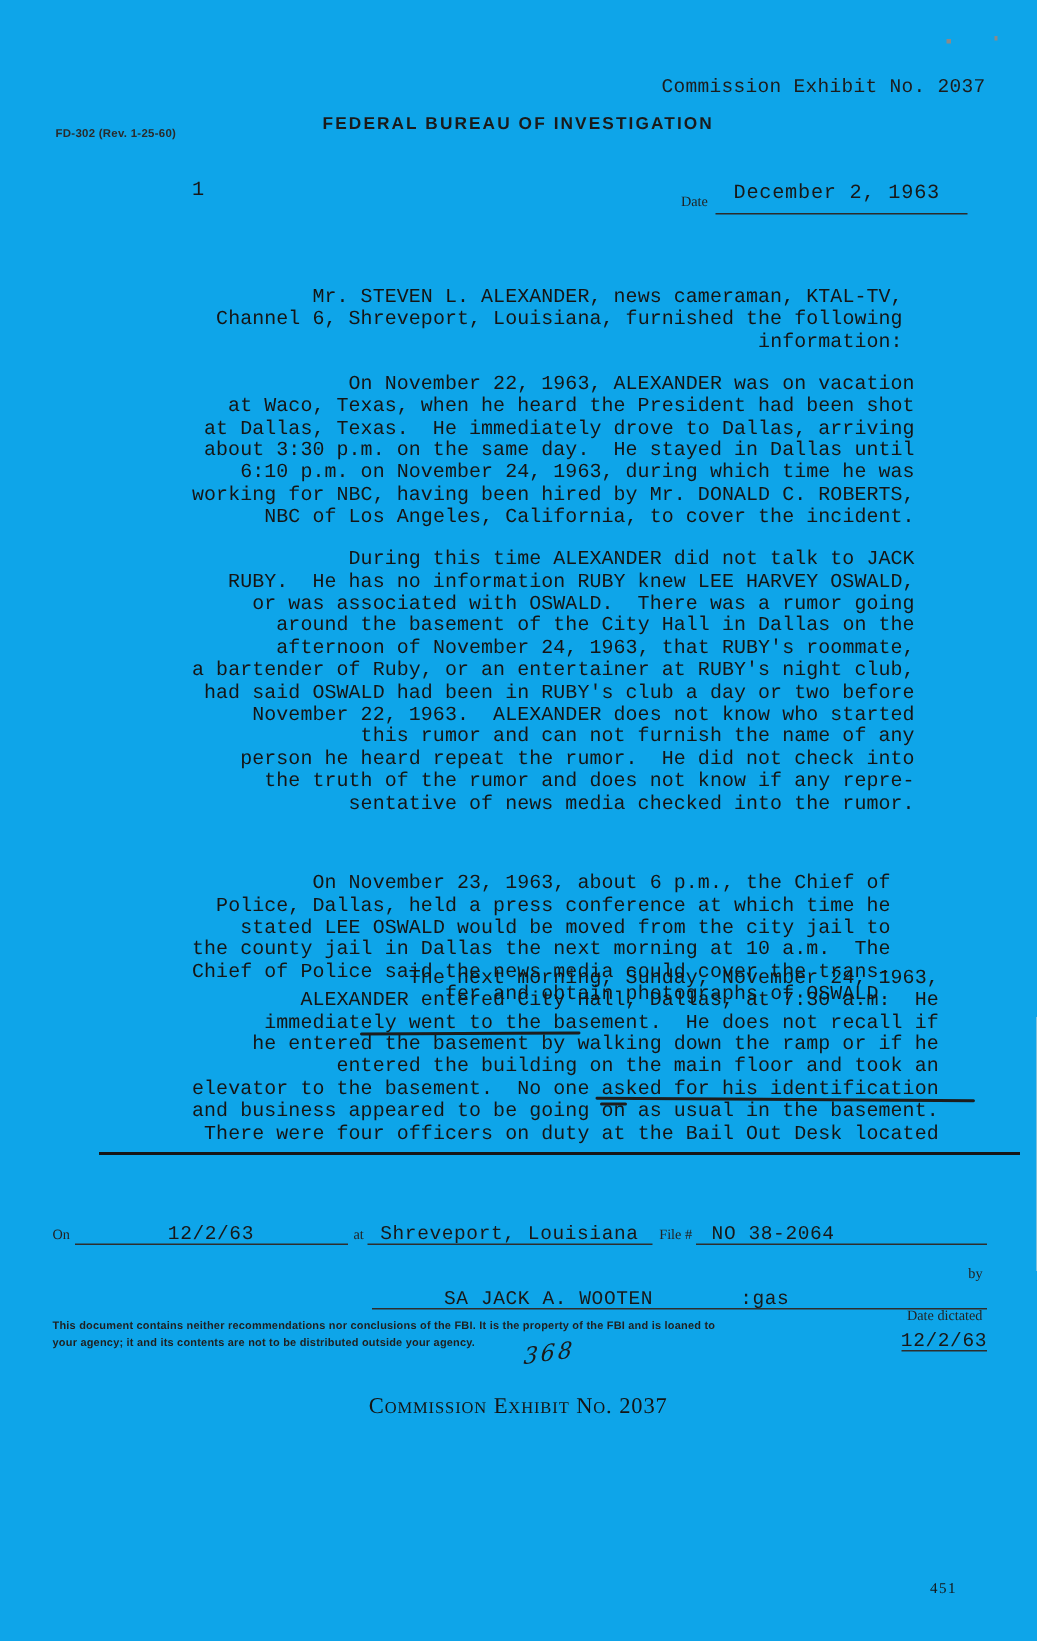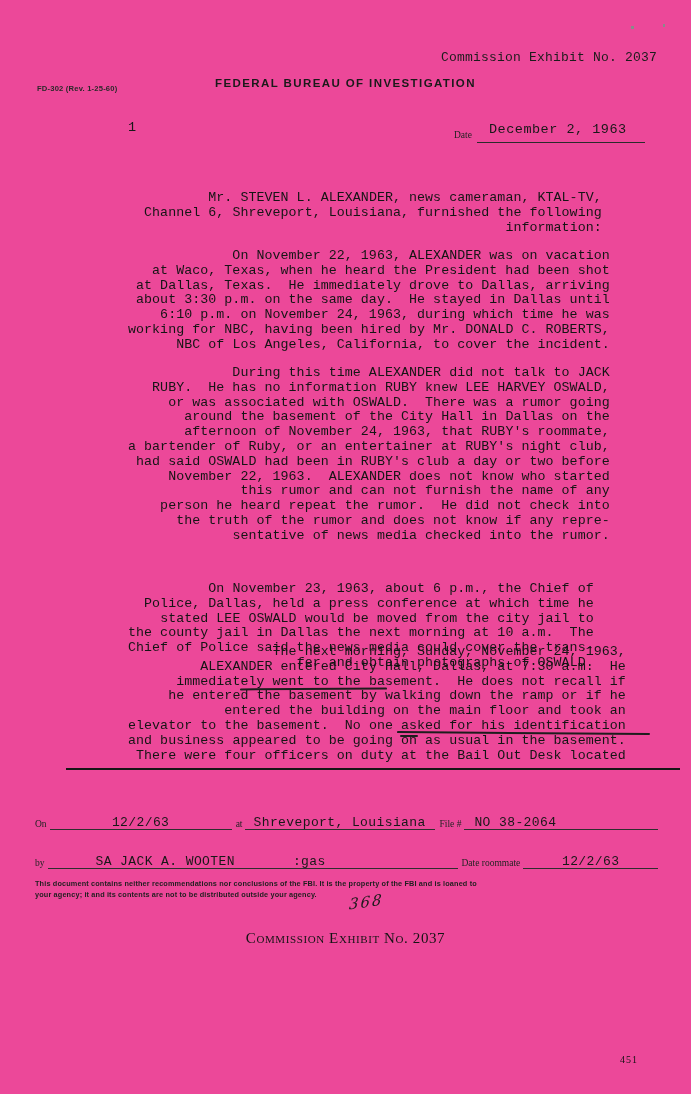--- a/index.html
+++ b/index.html
@@ -1,20 +1,20 @@
 <!DOCTYPE html>
 <html><head>
 <meta charset="utf-8">
 <style>
   html,body { margin:0; padding:0; background:#d8d7d3; }
   .page {
     position:relative;
     width:691px; height:1094px;
     margin:0 auto;
-    background:#ec4899;
+    background:#0ea5e9;
     color:#181818;
     overflow:hidden;
   }
   .tw { font-family:"Liberation Mono","DejaVu Sans Mono",monospace; }
   .formprint { font-family:"Liberation Sans","DejaVu Sans",sans-serif; }
   .serif { font-family:"Liberation Serif","DejaVu Serif",serif; }
 
   .speck { position:absolute; width:3px; height:3px; background:#8a8a8a; }
   .speck.s1 { left:631px; top:26px; }
   .speck.s2 { left:663px; top:24px; width:2px; }
@@ -49,21 +49,21 @@
 
   .pen { position:absolute; background:#1d1d1d; border-radius:1px; }
   .pen1 { left:240px; top:688px; width:147px; height:2px; transform:rotate(-0.3deg); }
   .pen2 { left:397px; top:732px; width:253px; height:2px; transform:rotate(0.4deg); }
   .pen3 { left:400px; top:735px; width:18px; height:1.5px; }
 
   .divider { position:absolute; left:66px; top:768px; width:614px; height:2px; background:#161616; }
 
   .form-row { position:absolute; left:35px; right:33px; display:flex; align-items:flex-end; }
   .row-on { top:806px; height:24px; }
-  .row-by { top:845px; height:24px; }
+  .row-by { top:845px; height:24px;flex-direction:column; }
   .flabel { font-size:9.5px; color:#232323; padding:0 3px 1px 0; white-space:nowrap; }
   .flabel.after { padding-left:4px; }
   .blank {
     border-bottom:1px solid #2e2e2e;
     display:flex; align-items:flex-end;
     font-size:13px; letter-spacing:0.4px; white-space:nowrap;
     padding-bottom:1px;
   }
   .blank .tw-val { transform:translateY(2px); }
   .b-on-date { width:182px; justify-content:center; }
@@ -168,21 +168,21 @@
         <span class="tw tw-val">NO 38-2064</span>
       </span>
   </div>
 
   <div class="form-row row-by">
     <span class="flabel serif">by</span>
     <span class="blank b-agent">
       <span class="tw tw-val">SA JACK A. WOOTEN</span>
       <span class="tw tw-val steno">:gas</span>
     </span>
-    <span class="flabel after serif">Date roommate</span>
+    <span class="flabel after serif">Date dictated</span>
     <span class="blank b-dict">
         <span class="tw tw-val">12/2/63</span>
       </span>
   </div>
 
   <div class="disclaimer formprint">This document contains neither recommendations nor conclusions of the FBI.  It is the property of the FBI  and is loaned to
 your agency; it and its contents are not to be distributed outside your agency.</div>
 
   <div class="hand-mark">368</div>
 

